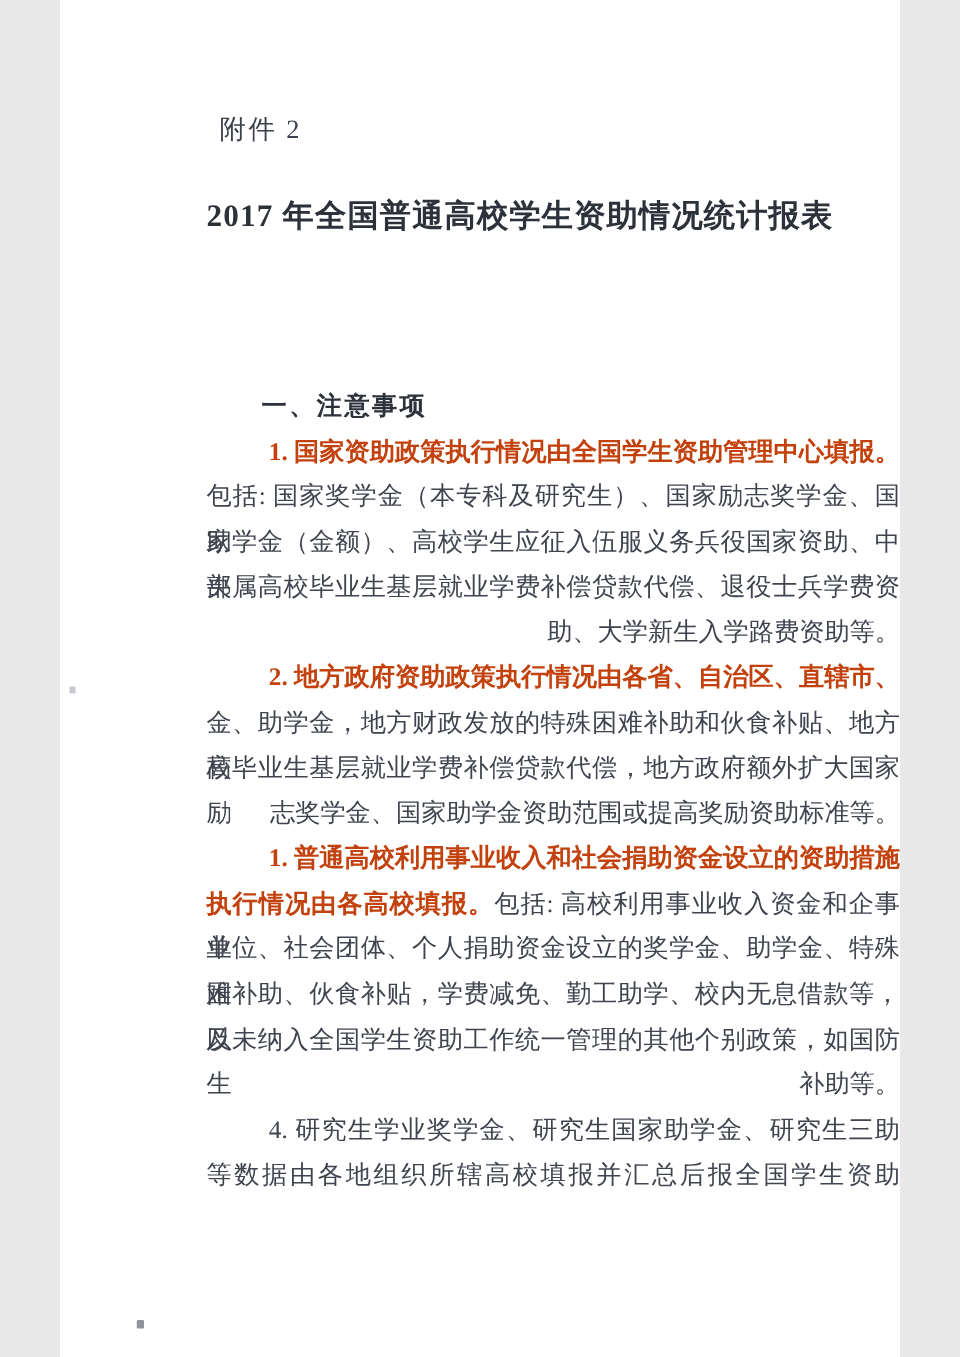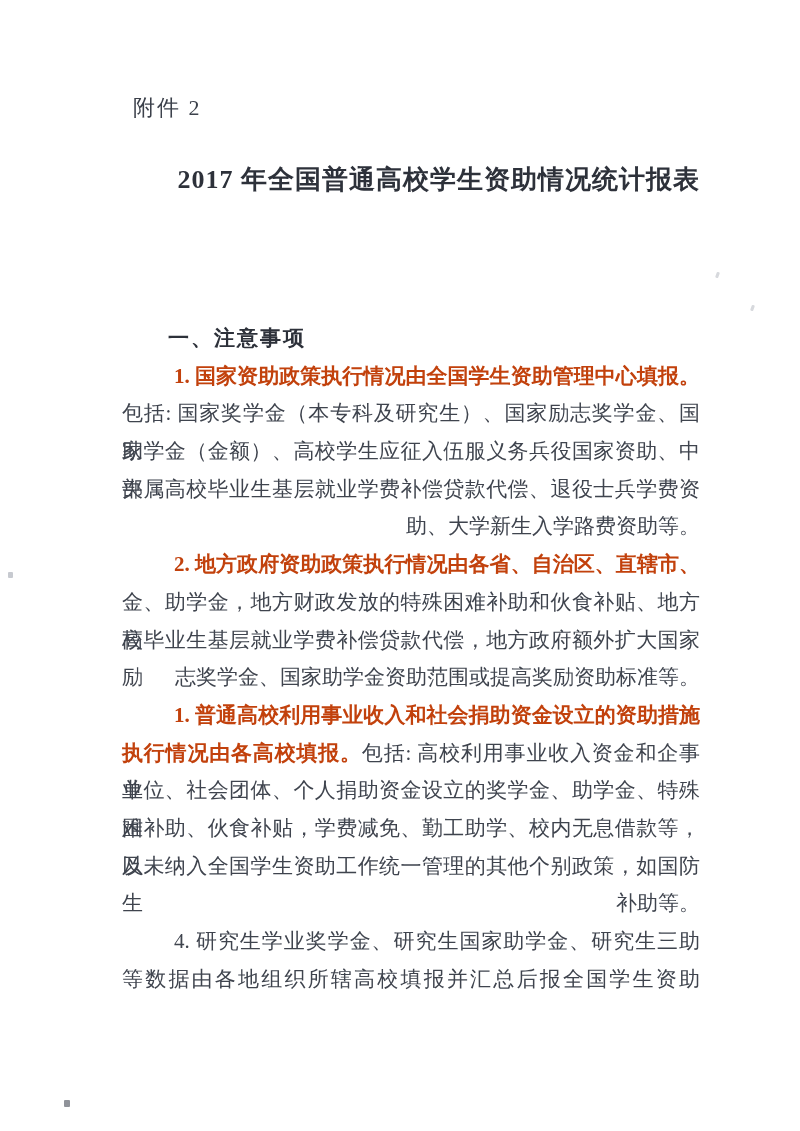--- a/index.html
+++ b/index.html
@@ -1,32 +1,32 @@
 <!DOCTYPE html>
 <html><head>
 <meta charset="utf-8">
 <style>
   html,body{margin:0;padding:0;background:#e8e8e8;}
   #page{
     position:relative;
-    width:800px;height:1131px;
+    width:700px;height:1131px;
     margin:0 auto;
     background:#ffffff;
     overflow:hidden;
     font-family:"Liberation Serif","DejaVu Serif",serif;
     color:#3c414b;
   }
   .attachment{
     position:absolute;left:133px;top:93px;
     font-size:22px;line-height:30px;
     color:#3c414b;letter-spacing:2px;
   }
   .titles{
     position:absolute;left:122px;top:160px;width:578px;
-    text-align:right;
+    text-align:left;
     font-weight:700;
     font-size:26px;line-height:40px;
     color:#2d313a;
     letter-spacing:1px;
   }
   .body{
     position:absolute;left:122px;top:284px;width:578px;
     font-size:21px;
   }
   .line{

